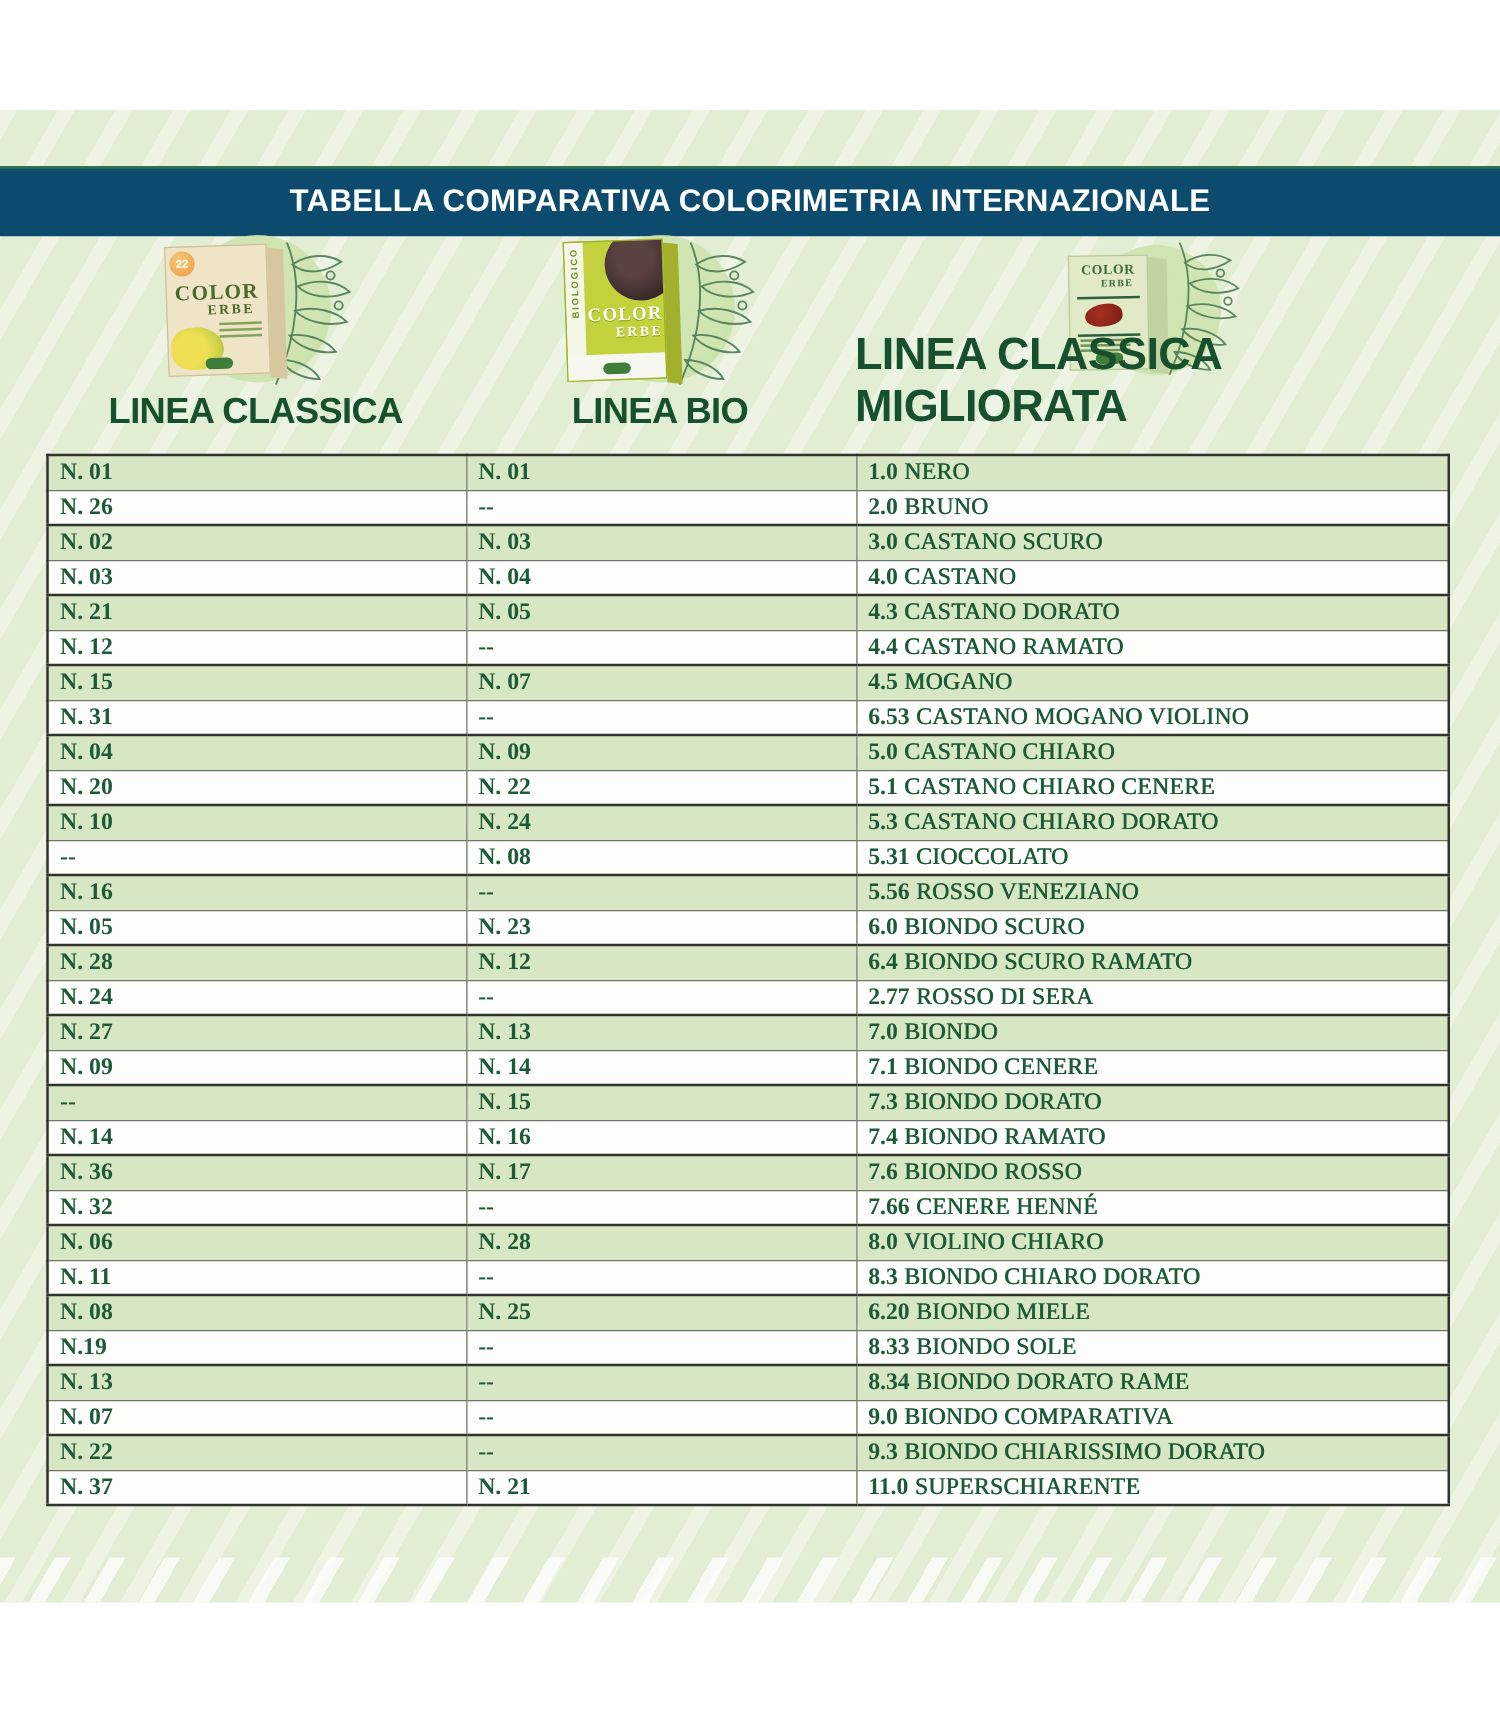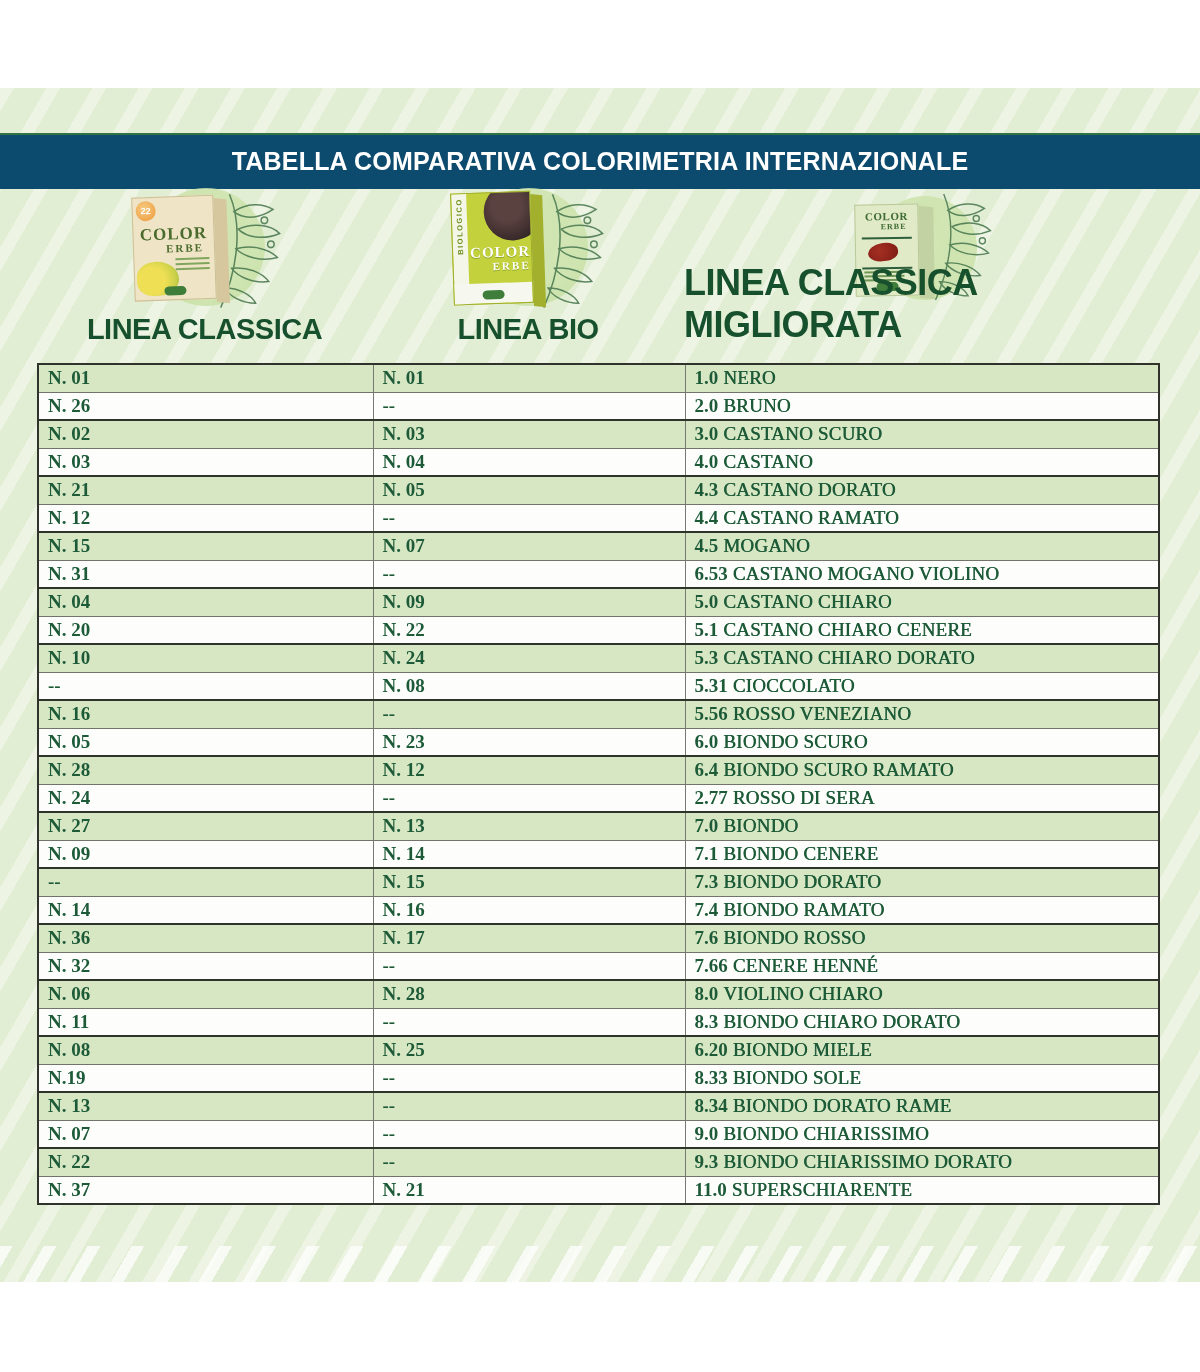--- a/index.html
+++ b/index.html
@@ -404,21 +404,21 @@
     <td><span class="shade-code">8.33</span><span class="shade-name">BIONDO SOLE</span></td>
   </tr>
         <tr>
     <td>N. 13</td>
     <td>--</td>
     <td><span class="shade-code">8.34</span><span class="shade-name">BIONDO DORATO RAME</span></td>
   </tr>
         <tr>
     <td>N. 07</td>
     <td>--</td>
-    <td><span class="shade-code">9.0</span><span class="shade-name">BIONDO CHIARISSIMO</span></td>
+    <td><span class="shade-code">9.0</span><span class="shade-name">BIONDO COMPARATIVA</span></td>
   </tr>
         <tr>
     <td>N. 22</td>
     <td>--</td>
     <td><span class="shade-code">9.3</span><span class="shade-name">BIONDO CHIARISSIMO DORATO</span></td>
   </tr>
         <tr>
     <td>N. 37</td>
     <td>N. 21</td>
     <td><span class="shade-code">11.0</span><span class="shade-name">SUPERSCHIARENTE</span></td>

